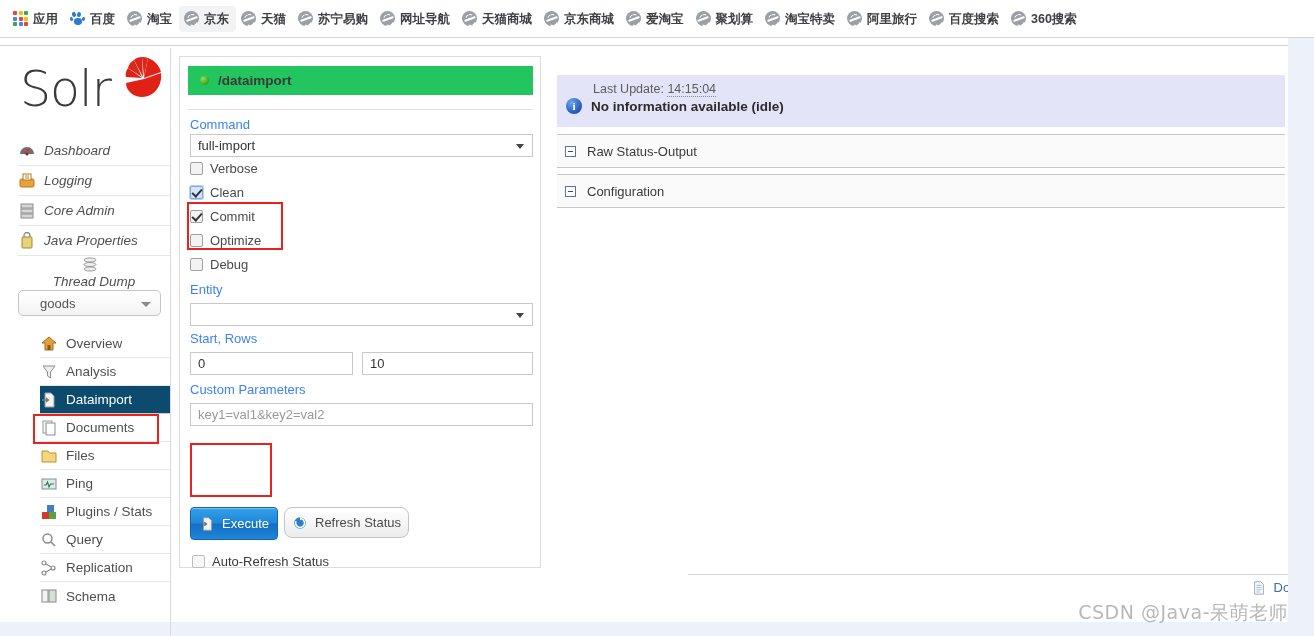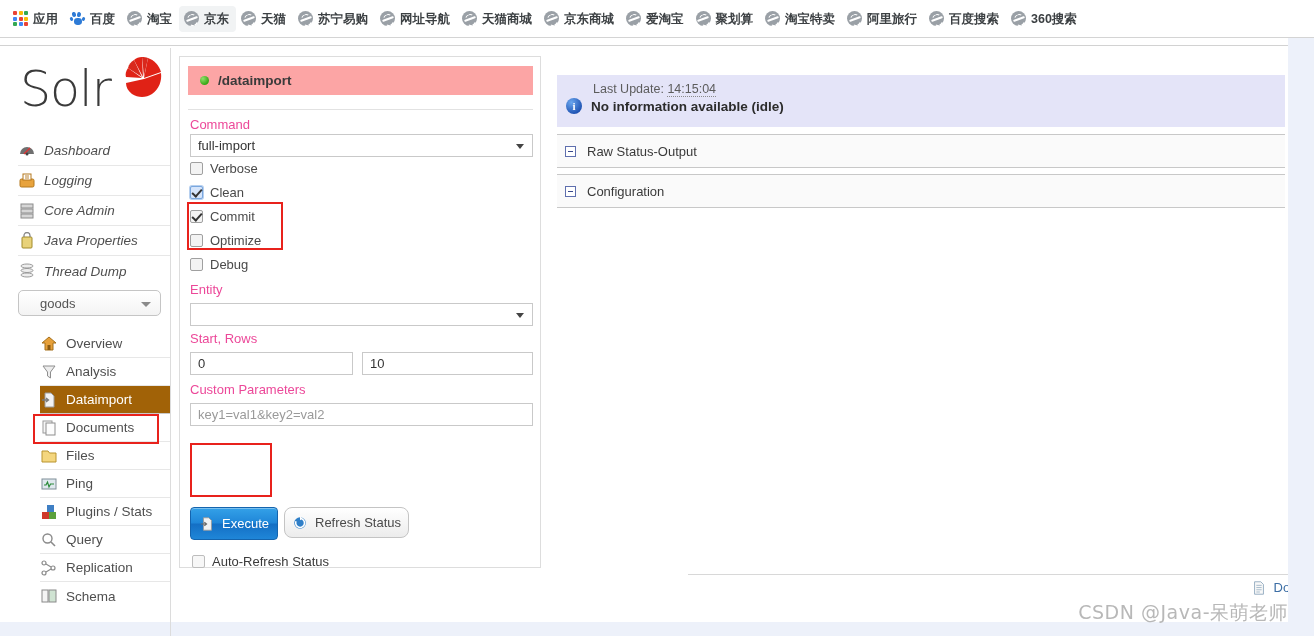--- a/index.html
+++ b/index.html
@@ -138,21 +138,21 @@
 
   .side-menu { position: absolute; left: 18px; top: 88px; width: 152px; font-style: italic; }
   .side-item {
     display: flex; align-items: center;
     height: 30px;
     border-bottom: 1px solid #e7e7e7;
     font-size: 13.5px;
     color: #4f4f4f;
     cursor: pointer;
   }
-  .side-item:last-child { border-bottom: none; }
+  .side-item:last-child { border-bottom: none; flex-direction: column; }
   .side-ico {
     width: 18px; height: 18px;
     margin-right: 8px;
     flex: 0 0 auto;
     position: relative;
   }
 
   #core-select {
     position: absolute;
     left: 18px; top: 242px;
@@ -178,21 +178,21 @@
   .core-item {
     display: flex; align-items: center;
     height: 28px;
     border-bottom: 1px solid #e7e7e7;
     font-size: 13.5px;
     color: #4f4f4f;
     cursor: pointer;
     position: relative;
   }
   .core-item.active {
-    background: #a16207;
+    background: #0c4a6e;
     color: #ffffff;
     border-bottom-color: #c9c9c9;
     width: 130px;
     padding-left: 0;
   }
 
   
   #main-area {
     position: absolute;
     left: 170px; top: 10px;
@@ -206,42 +206,42 @@
     left: 8px; top: 8px;
     width: 362px; height: 512px;
     border: 1px solid #dddddd;
     background: #ffffff;
     border-right-width: 1px;
   }
   #dih-handler-bar {
     position: absolute;
     left: 8px; top: 9px;
     width: 345px; height: 29px;
-    background: #fca5a5;
+    background: #22c55e;
     display: flex; align-items: center;
     padding-left: 12px;
   }
   .status-dot {
     width: 9px; height: 9px; border-radius: 50%;
     background: radial-gradient(circle at 32% 30%, #8ee06a, #37a615 70%);
     margin-right: 9px;
     flex: 0 0 auto;
   }
   #dih-handler-name {
     font-size: 13.5px; font-weight: bold; color: #3a3a3a;
   }
   #form-hr {
     position: absolute; left: 8px; top: 52px;
     width: 345px; height: 1px; background: #e2e2e2;
   }
 
   .fld-label {
     position: absolute;
     font-size: 13px;
-    color: #ec4899;
+    color: #3b82f6;
   }
   .txtfield {
     position: absolute;
     border: 1px solid #c9c9c9;
     background: #ffffff;
     font-size: 13px;
     color: #333;
     padding: 0 7px;
     display: flex; align-items: center;
     font-family: "Liberation Sans", sans-serif;

